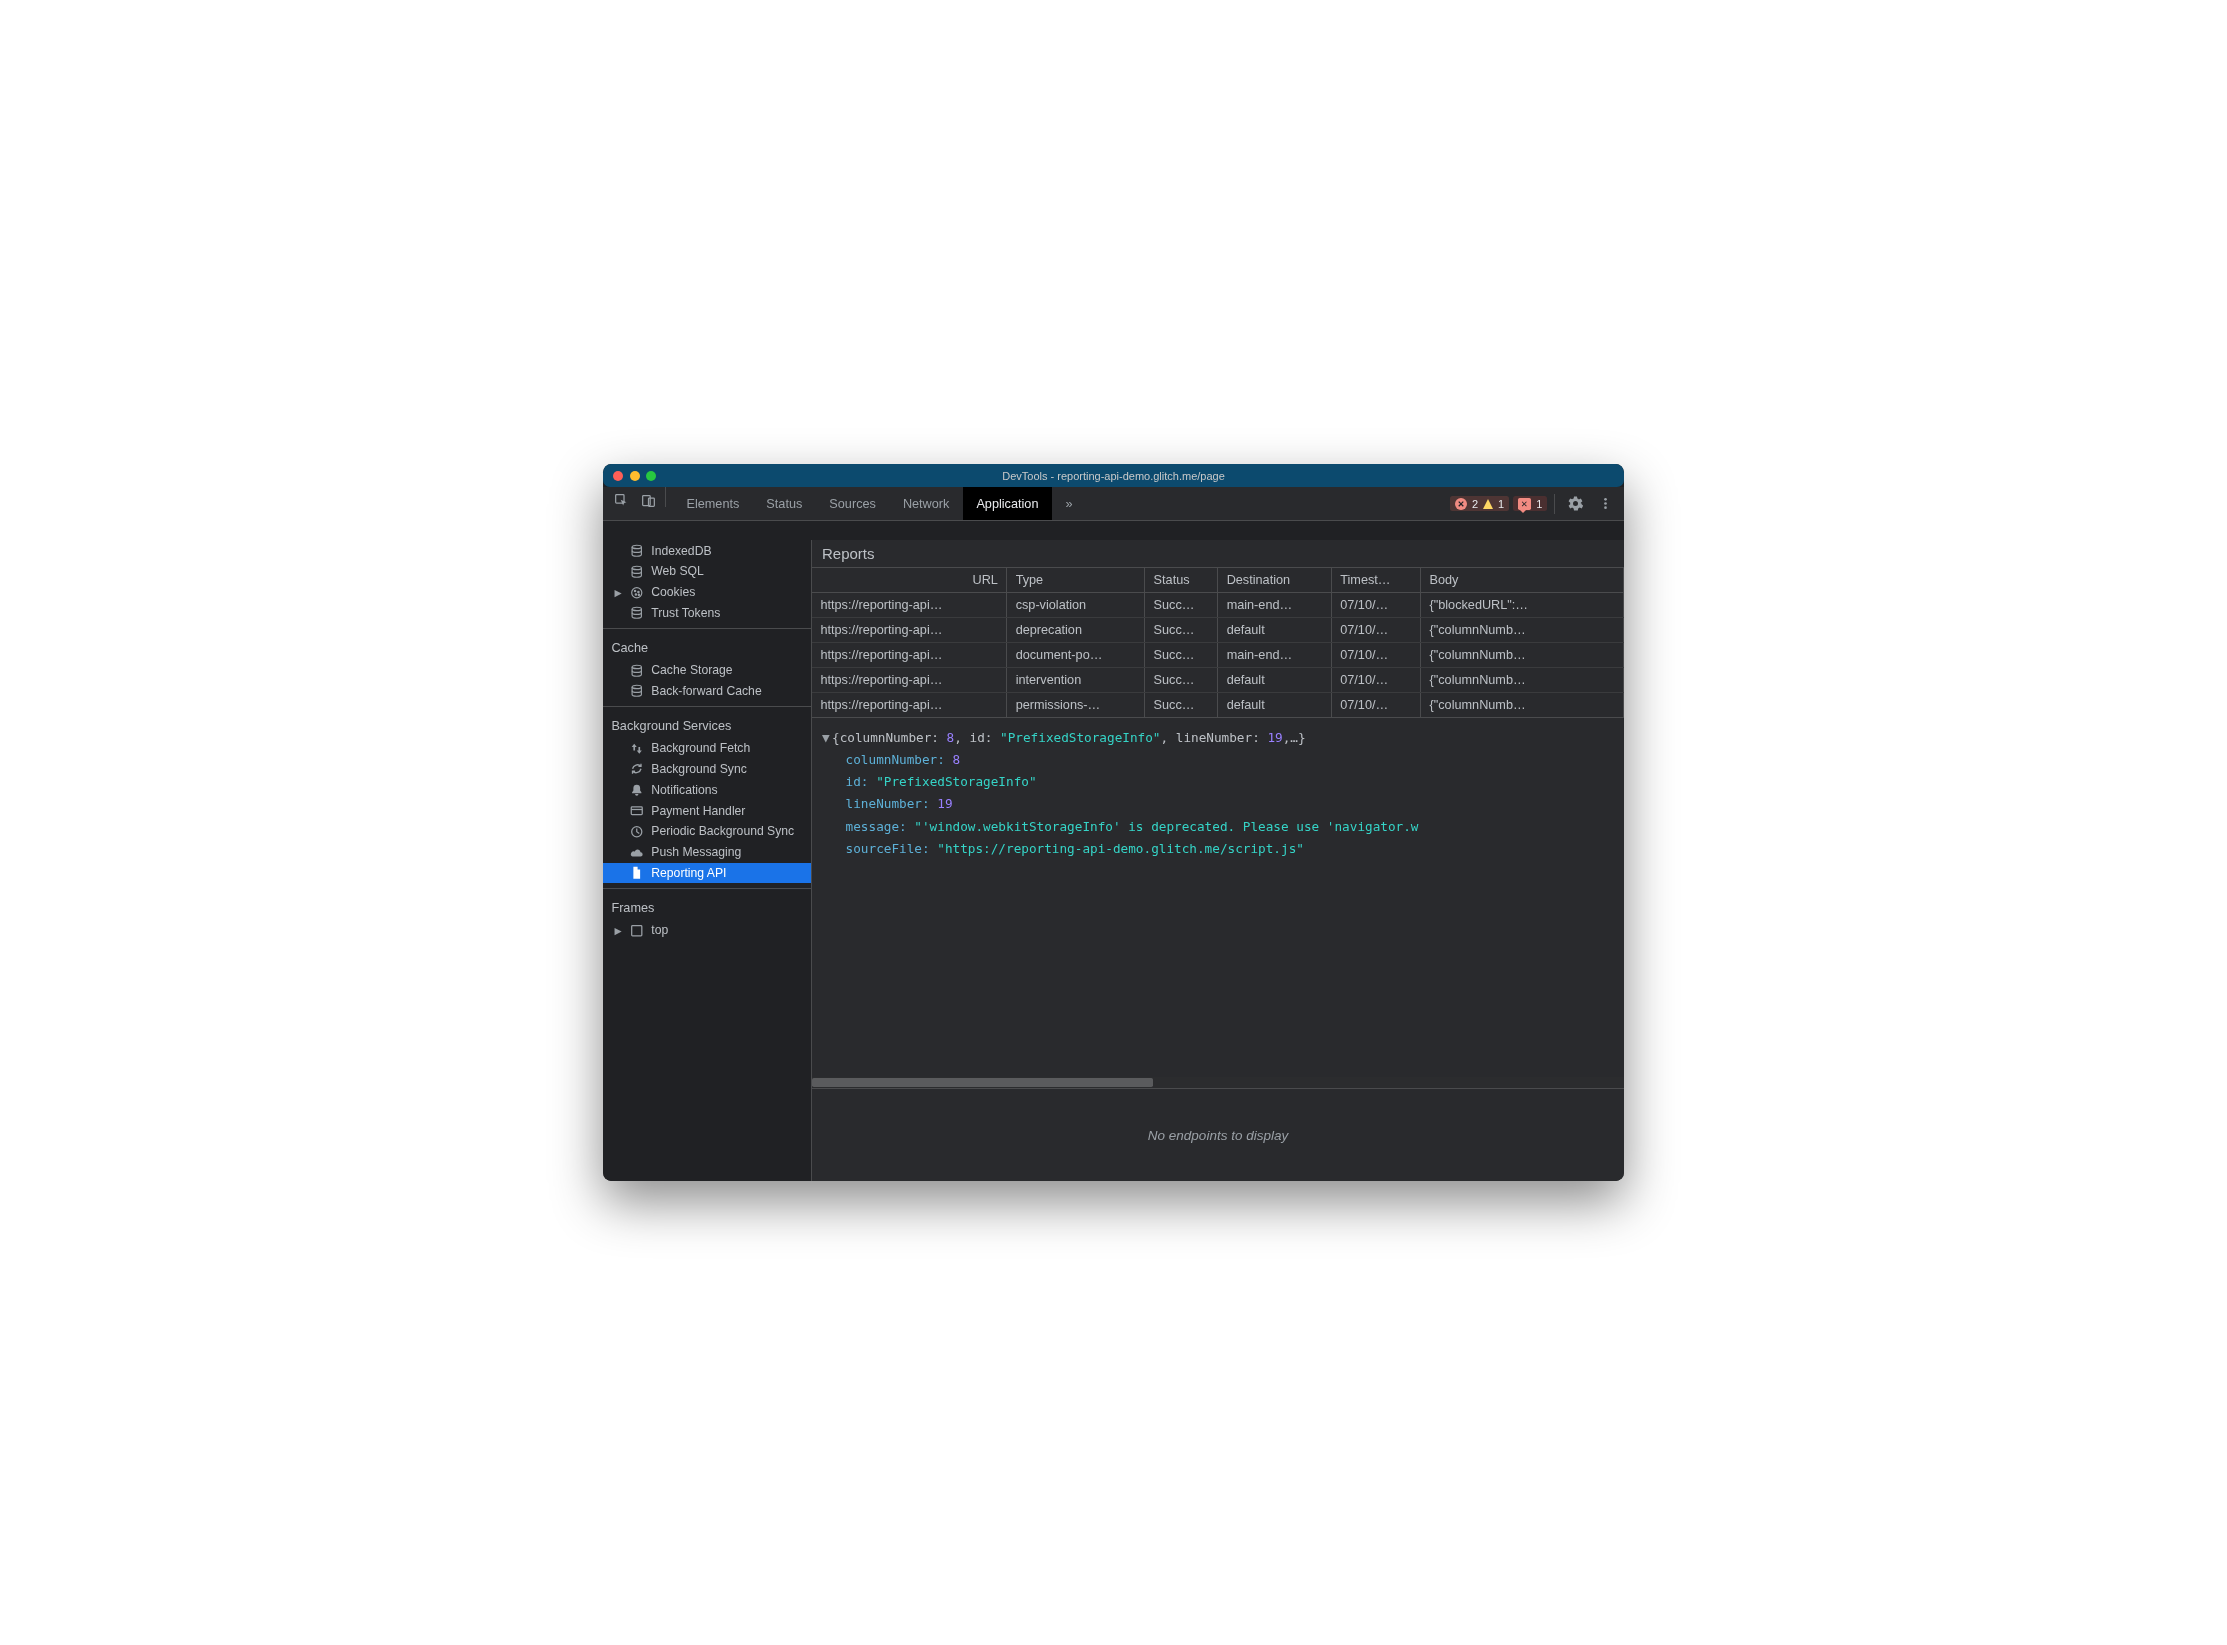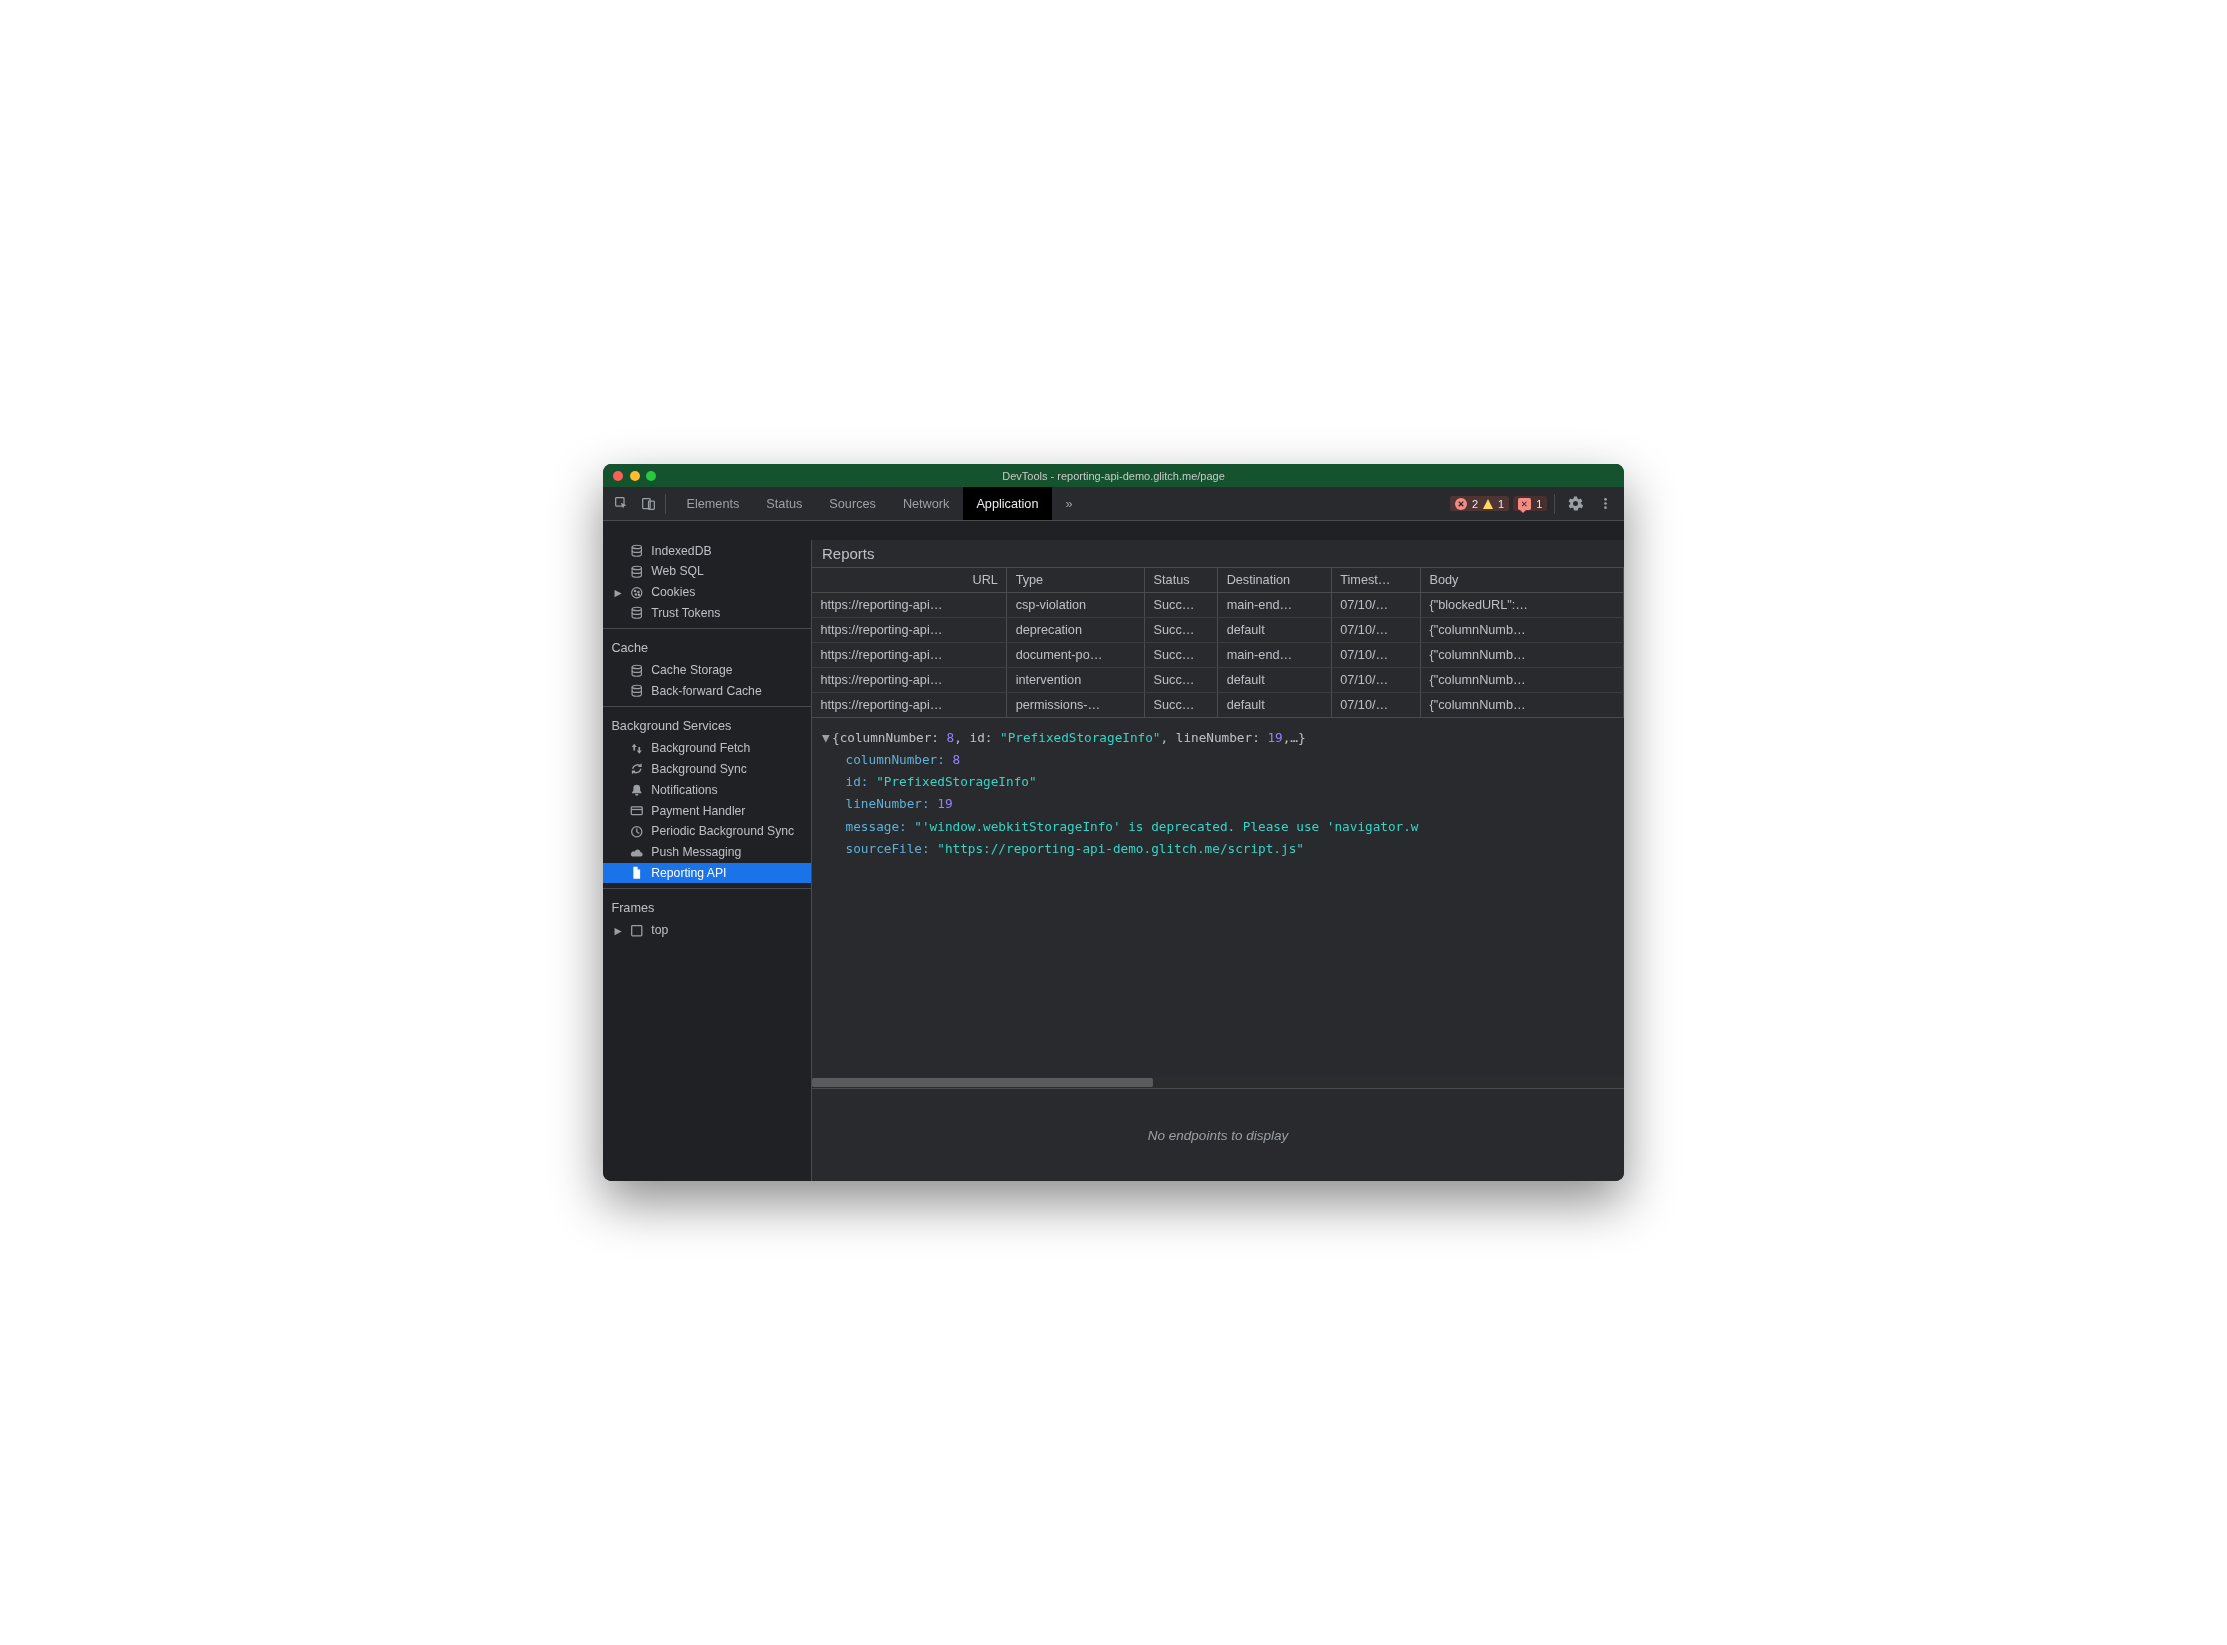--- a/index.html
+++ b/index.html
@@ -36,25 +36,26 @@
     background: var(--bg-dark);
     border-radius: 8.4px;
     box-shadow: 0 21px 51px rgba(0,0,0,0.45);
     overflow: hidden;
     color: var(--text);
     font-size: 11.8px;
   }
   
   .titlebar {
     height: 23.6px;
-    background: #14532d;
+    background: #0c4a6e;
     display: flex;
     align-items: center;
     position: relative;
     padding: 0 10px;
+    border-radius: 7px;
   }
   .traffic {
     display: flex;
     gap: 6.7px;
   }
   .tl { width: 10px; height: 10px; border-radius: 50%; }
   .tl.red { background:#ff5f57; }
   .tl.yellow { background:#febc2e; }
   .tl.green { background:#28c840; }
   .titlebar-title {
@@ -62,21 +63,20 @@
     left: 0; right: 0;
     text-align: center;
     font-size: 11px;
     color: #c9c9c9;
     pointer-events: none;
   }
   
   .toolbar {
     height: 34px;
     display: flex;
-    align-items: center;
     border-bottom: 0.8px solid var(--border);
     background: var(--bg-panel);
     padding: 0 5px;
   }
   .toolbar .icon-btn {
     width: 27px;
     height: 27px;
     display: flex;
     align-items: center;
     justify-content: center;

